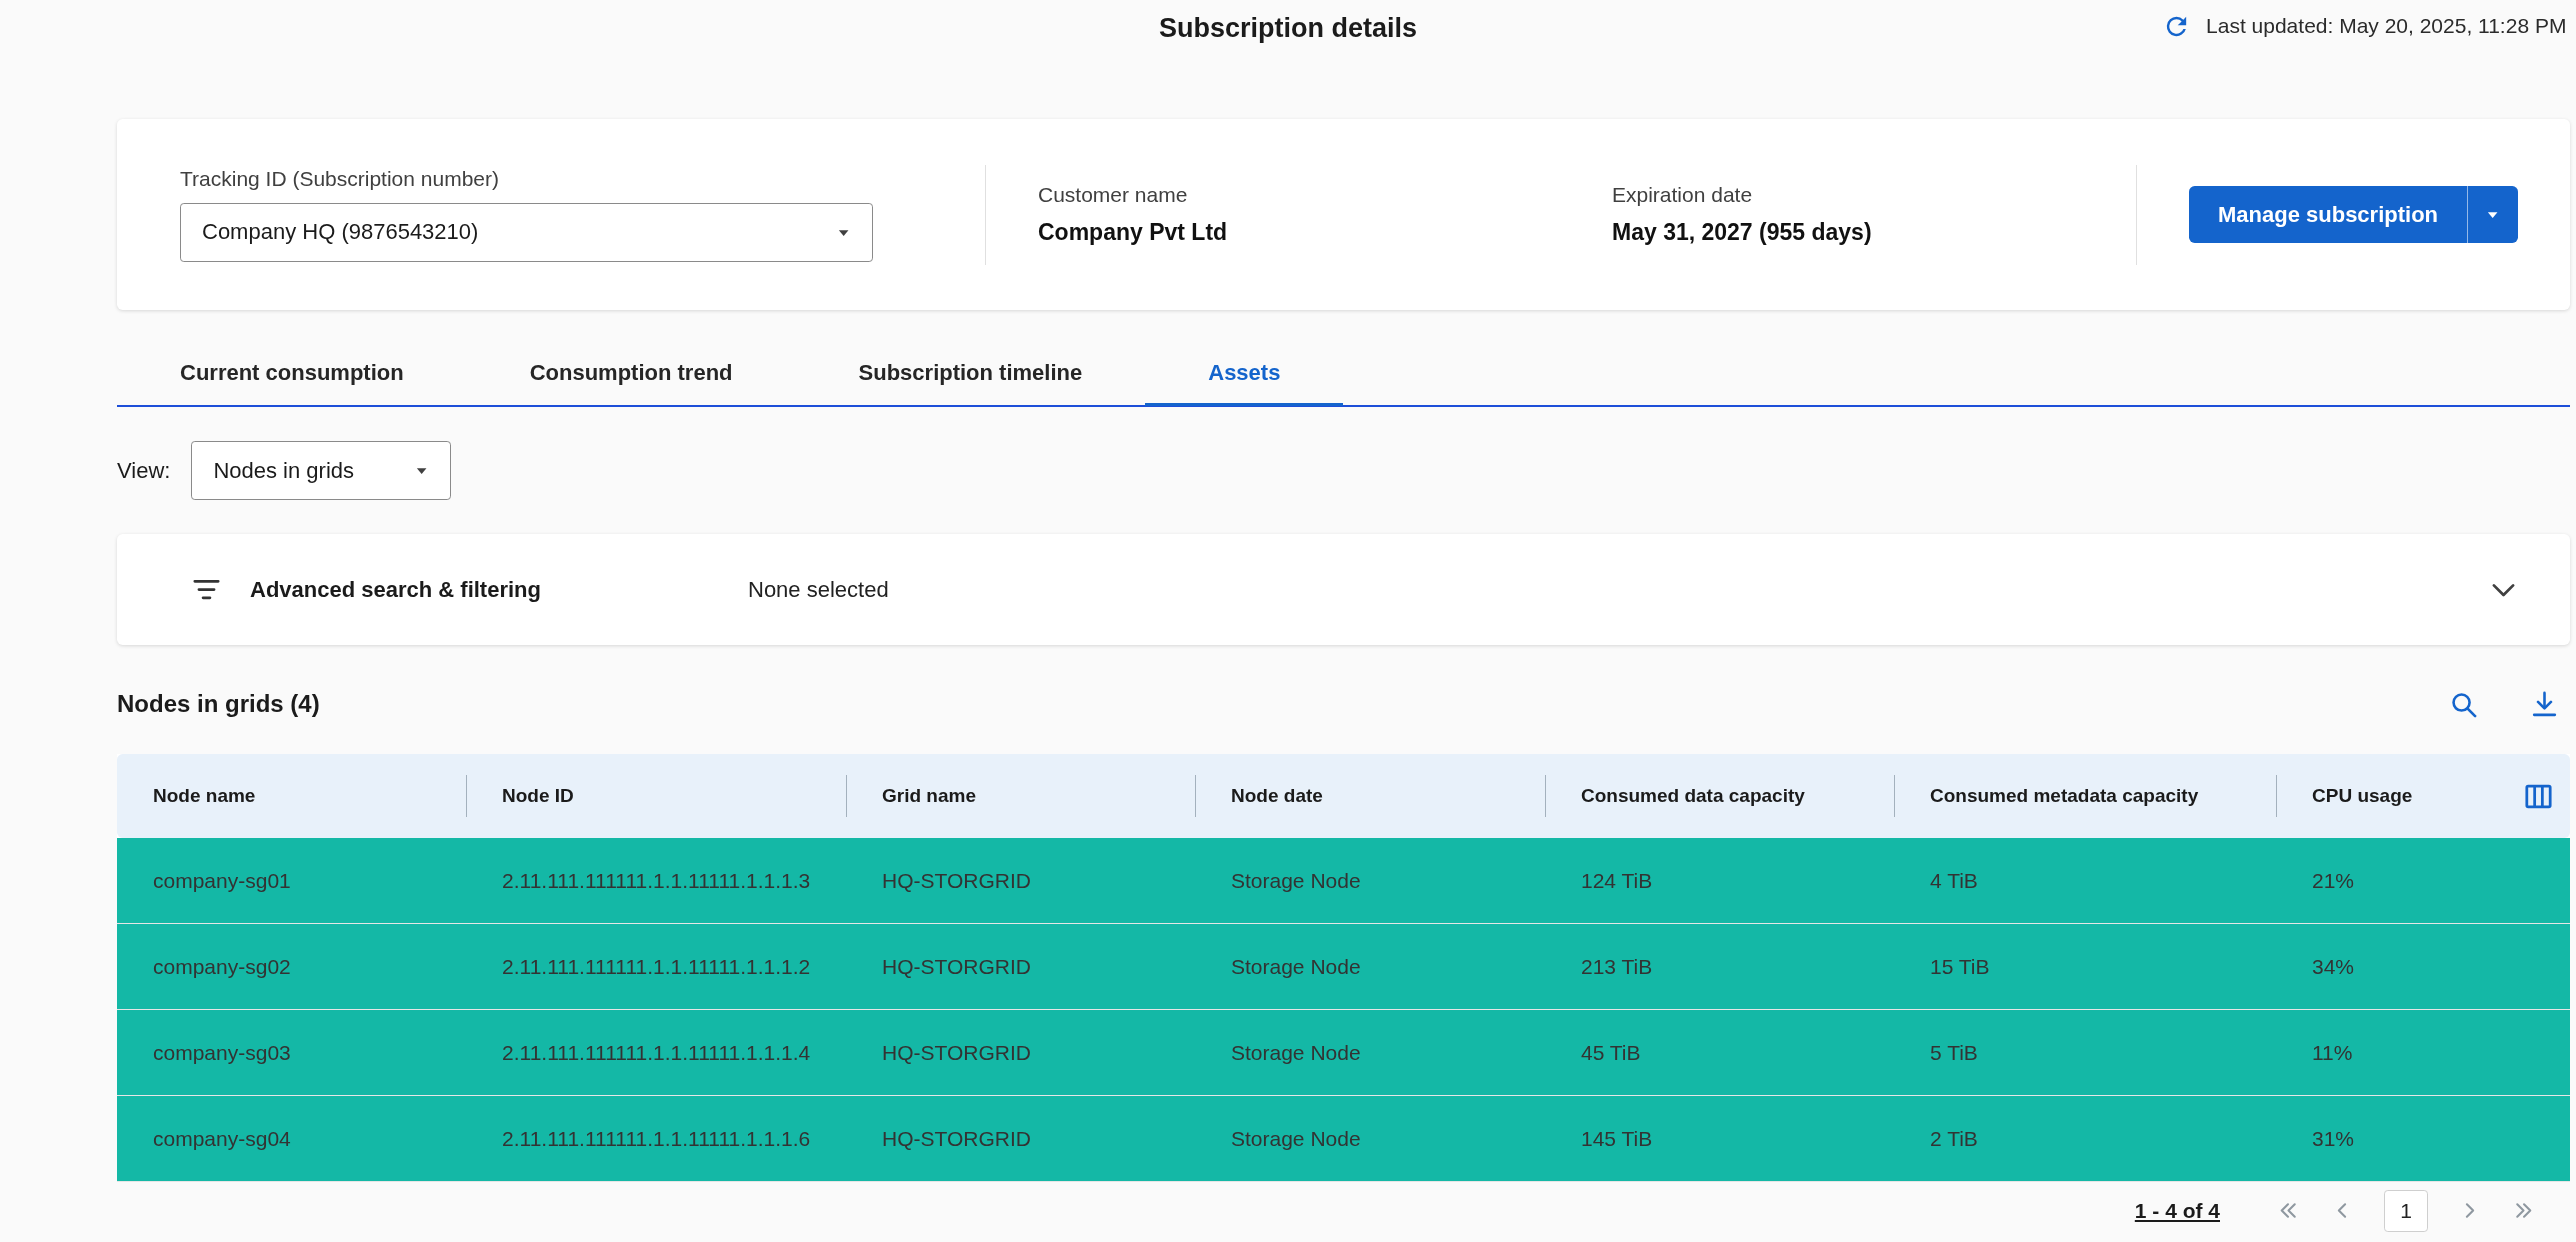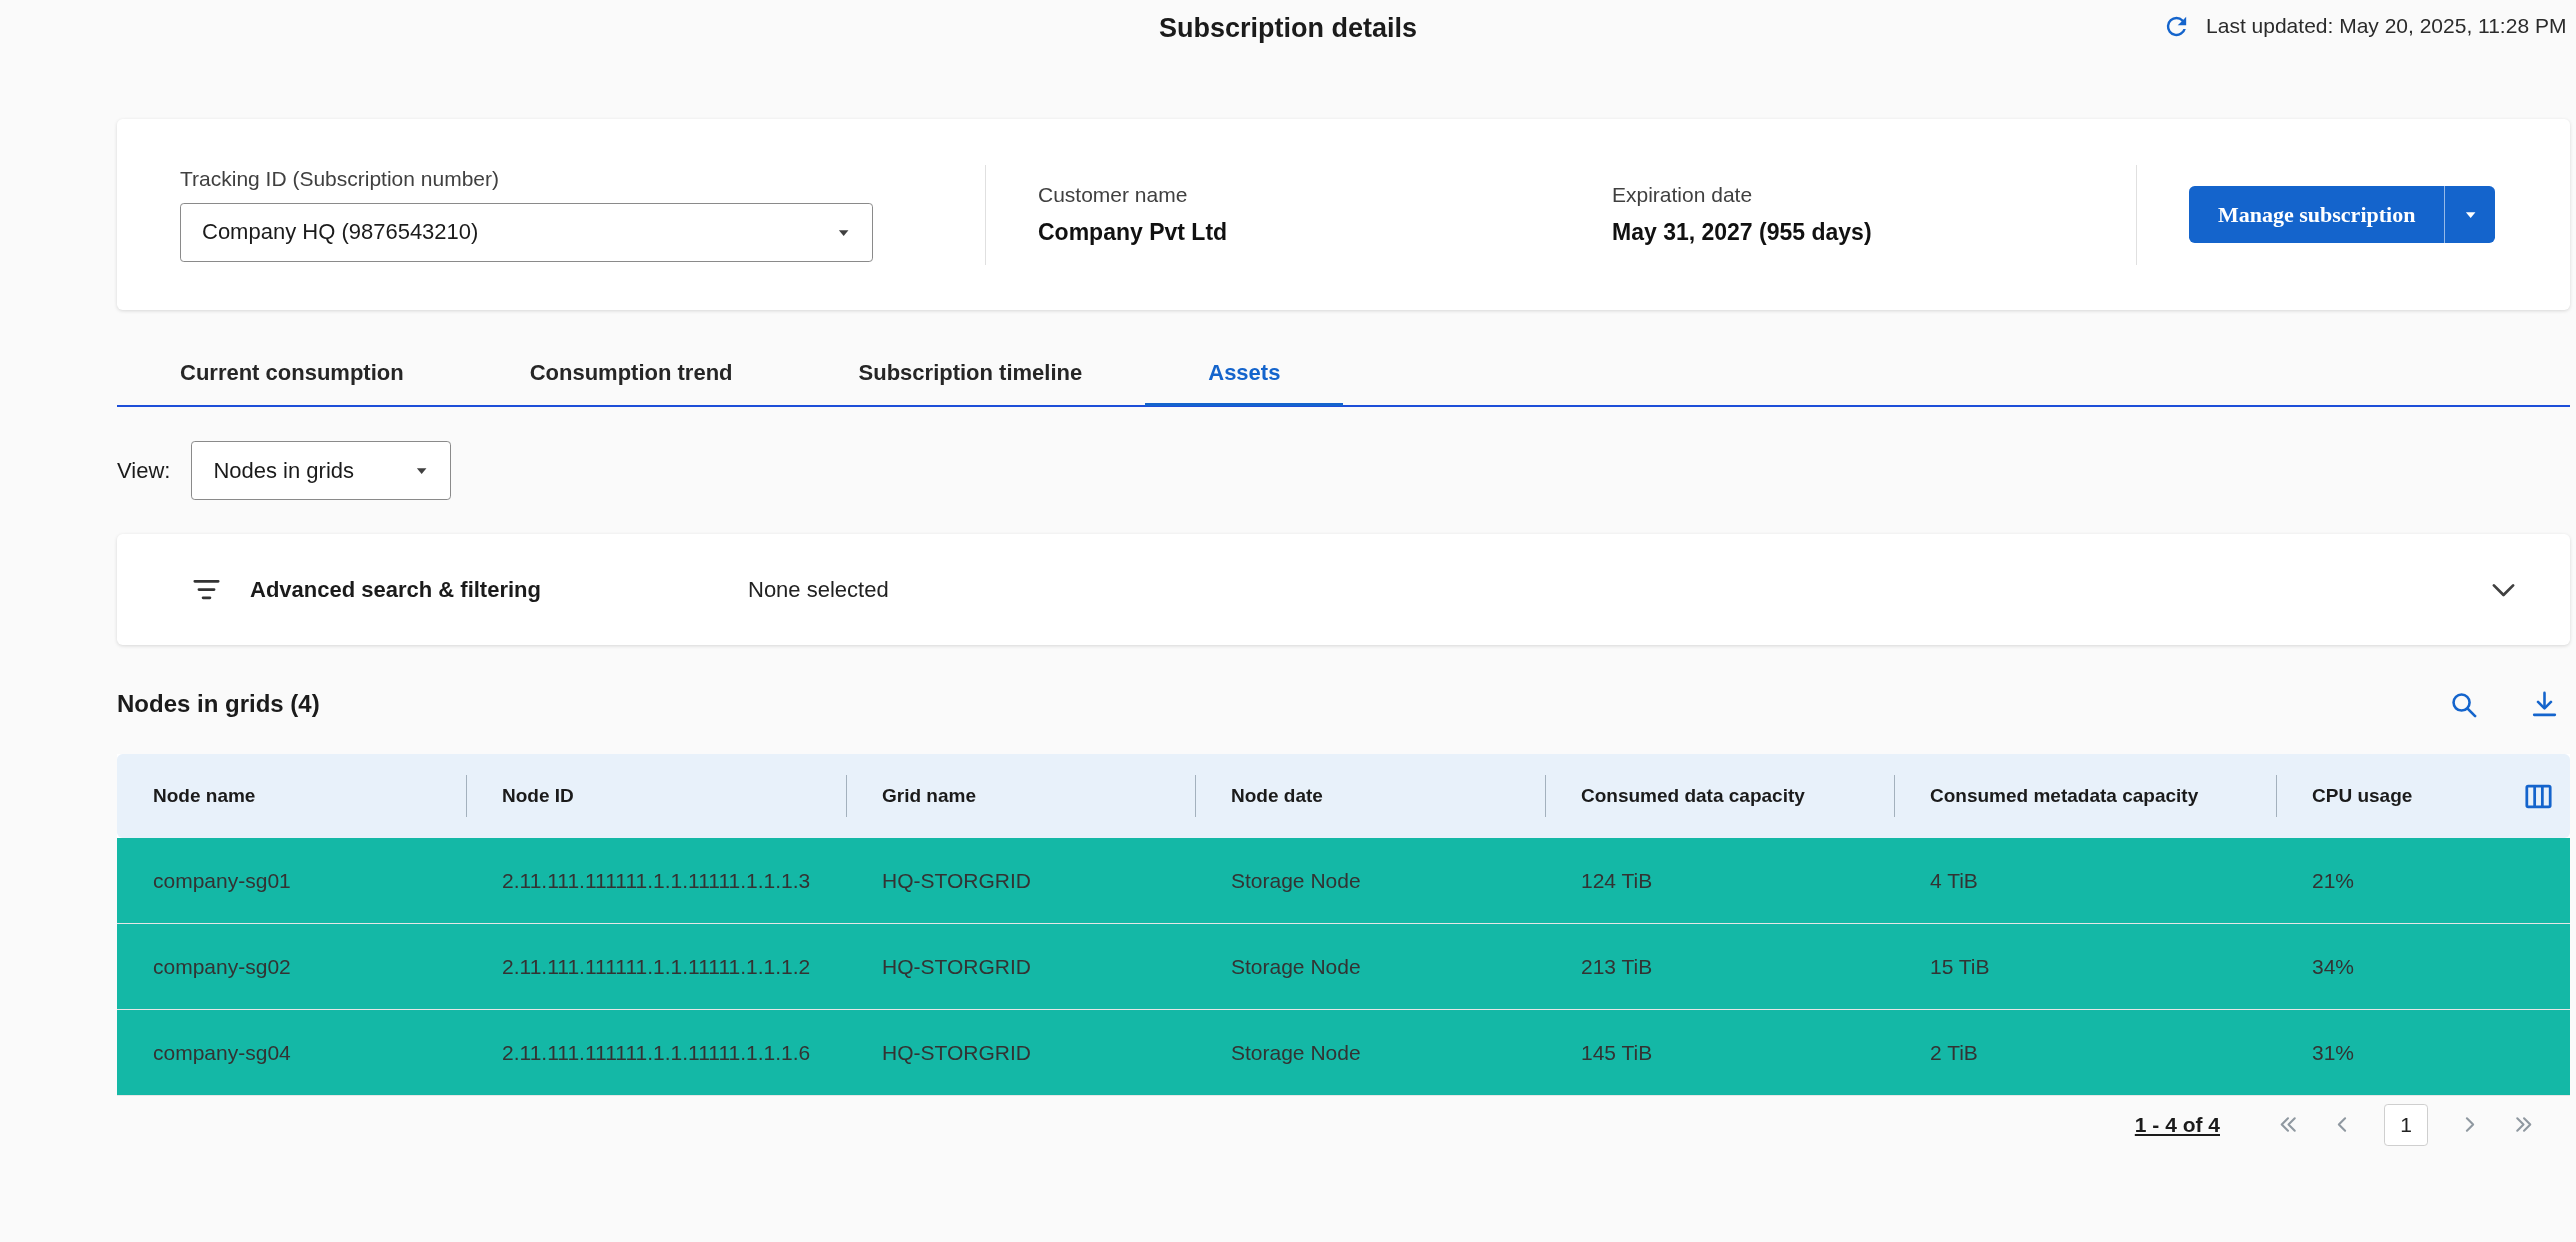--- a/index.html
+++ b/index.html
@@ -51,21 +51,21 @@
   .tracking { width: 693px; }
   .vdiv { width: 1px; height: 100px; background: #e0e0e0; }
   .vdiv-1 { margin-left: 112px; }
   .info { align-self: center; }
   .info-customer { margin-left: 52px; width: 574px; }
   .info-expiration { width: 524px; }
   .info-value { font-size: 23px; font-weight: bold; color: #111; }
   .split-btn { display: flex; height: 57px; border-radius: 5.7px; overflow: hidden; margin-left: 52px; }
   .btn-main {
     background: var(--accent); color: #fff; border: none; cursor: pointer;
-    font-family: Liberation Serif, serif; font-size: 22px; font-weight: bold; padding: 0 29px;
+    font-family: Liberation Sans, sans-serif; font-size: 22px; font-weight: bold; padding: 0 29px;
     border-right: 1px solid rgba(255,255,255,.55);
   }
   .btn-caret {
     background: var(--accent); border: none; width: 50px; cursor: pointer;
     display: flex; align-items: center; justify-content: center;
   }
 
   
   .tabs { display: flex; margin-top: 31px; border-bottom: 2px solid #1d4ed8; }
   .tab {
@@ -282,20 +282,29 @@
         <tr>
           <td>company-sg02</td>
           <td>2.11.111.111111.1.1.11111.1.1.1.2</td>
           <td>HQ-STORGRID</td>
           <td>Storage Node</td>
           <td>213 TiB</td>
           <td>15 TiB</td>
           <td>34%</td>
         </tr>
         <tr>
+          <td>company-sg03</td>
+          <td>2.11.111.111111.1.1.11111.1.1.1.4</td>
+          <td>HQ-STORGRID</td>
+          <td>Storage Node</td>
+          <td>45 TiB</td>
+          <td>5 TiB</td>
+          <td>11%</td>
+        </tr>
+        <tr>
           <td>company-sg04</td>
           <td>2.11.111.111111.1.1.11111.1.1.1.6</td>
           <td>HQ-STORGRID</td>
           <td>Storage Node</td>
           <td>145 TiB</td>
           <td>2 TiB</td>
           <td>31%</td>
         </tr>
       </tbody>
   </table>

